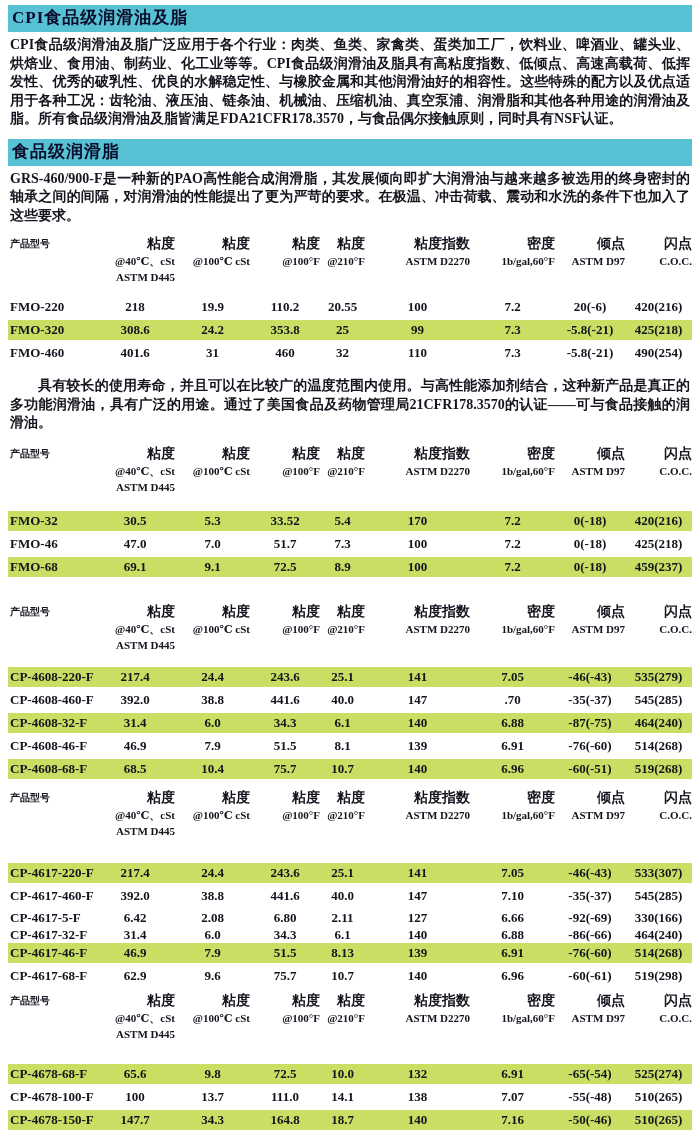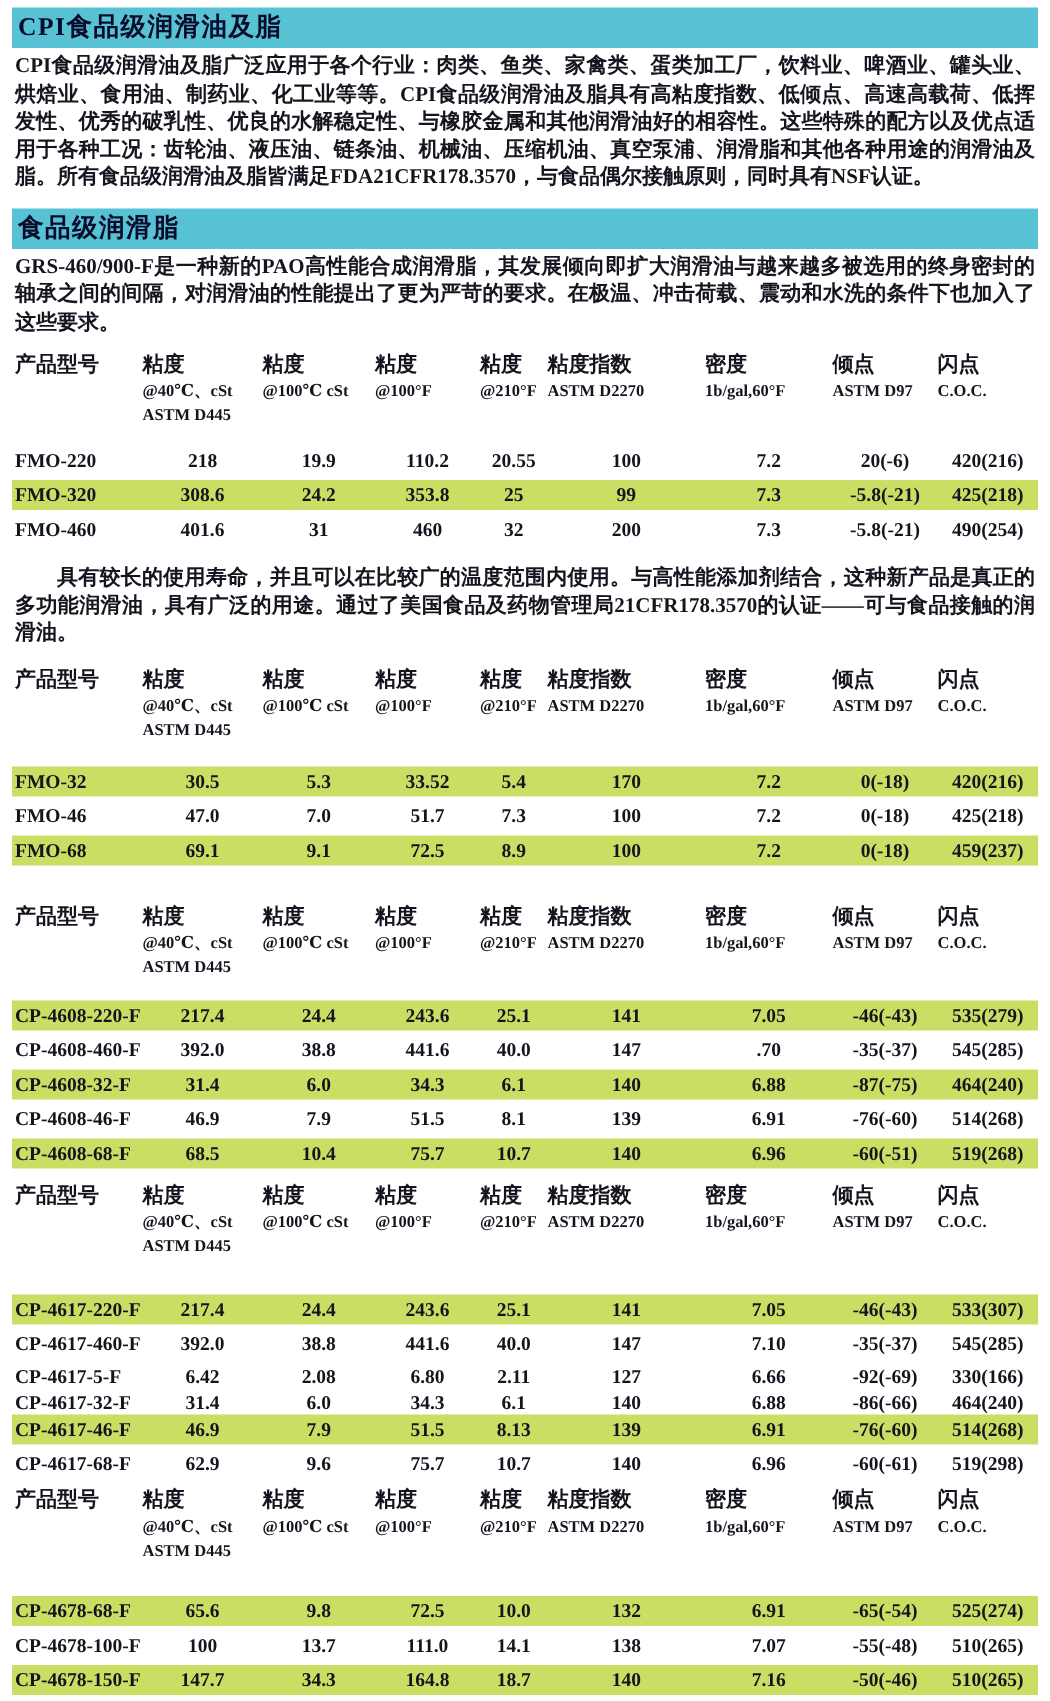--- a/index.html
+++ b/index.html
@@ -30,25 +30,25 @@
   .tb1{margin-top:2px;}
   .tb2{margin-top:12px;}
   .tb3{margin-top:26px;}
   .tb4{margin-top:10px;}
   .tb5{margin-top:6px;}
   .tgrid{
     display:grid;
     grid-template-columns:87px 80px 75px 70px 45px 105px 85px 70px 67px;
     align-items:start;
   }
-  .hc{text-align:left;font-weight:bold;}
+  .hc{text-align:right;font-weight:bold;}
   .hc .h1{font-size:14px;line-height:18px;}
   .hc .h2{font-size:11px;line-height:16px;}
   .hc .h3{font-size:11px;line-height:16px;}
-  .hc.product{text-align:left;font-size:14px;line-height:18px;padding-left:2px;}
+  .hc.product{text-align:left;font-size:10px;line-height:18px;padding-left:2px;}
   .thead{margin-bottom:12px;}
   .tb2 .thead{margin-bottom:16px;}
   .tb3 .thead{margin-bottom:14px;}
   .tb4 .thead{margin-bottom:24px;}
   .tb5 .thead{margin-bottom:22px;}
   .trow{
     height:20px;line-height:20px;
     margin-bottom:3px;
     font-size:13px;font-weight:bold;
     align-items:center;
@@ -133,21 +133,21 @@
         <div class="cell">7.3</div>
         <div class="cell">-5.8(-21)</div>
         <div class="cell">425(218)</div>
       </div>
       <div class="tgrid trow">
         <div class="cell model">FMO-460</div>
         <div class="cell">401.6</div>
         <div class="cell">31</div>
         <div class="cell">460</div>
         <div class="cell">32</div>
-        <div class="cell">200</div>
+        <div class="cell">110</div>
         <div class="cell">7.3</div>
         <div class="cell">-5.8(-21)</div>
         <div class="cell">490(254)</div>
       </div>
     </section>
 
   <p class="para indent">具有较长的使用寿命，并且可以在比较广的温度范围内使用。与高性能添加剂结合，这种新产品是真正的多功能润滑油，具有广泛的用途。通过了美国食品及药物管理局21CFR178.3570的认证——可与食品接触的润滑油。</p>
 
   <section class="spec-table tb2">
       <div class="tgrid thead">

